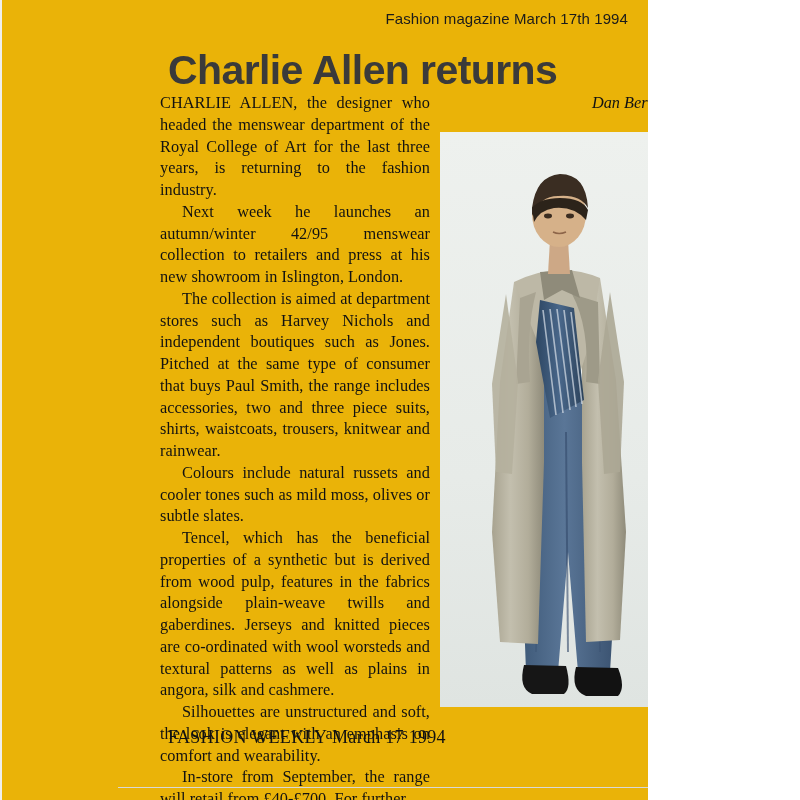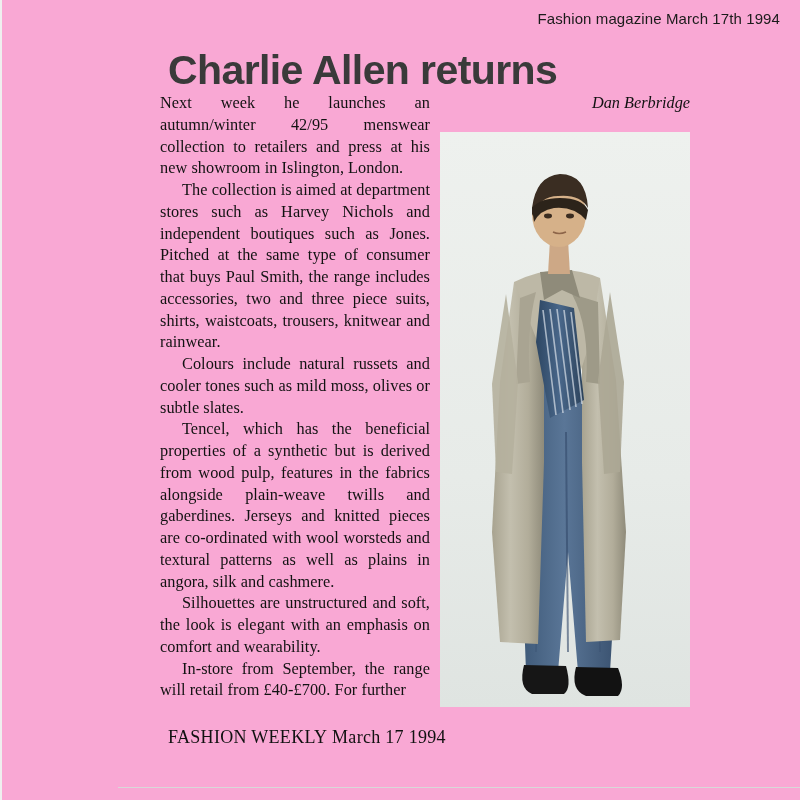--- a/index.html
+++ b/index.html
@@ -2,23 +2,23 @@
 <html><head>
 <meta charset="utf-8">
 <style>
   html, body {
     margin: 0;
     padding: 0;
     background: #ffffff;
   }
   #page {
     position: relative;
-    width: 800px;
+    width: 648px;
     height: 800px;
-    background: #f9a8d4;
+    background: #eab308;
     overflow: hidden;
     font-family: "Liberation Serif", serif;
     color: #1a1a1a;
   }
 
   
   .running-head {
     position: absolute;
     top: 10px;
     right: 20px;
@@ -125,20 +125,21 @@
 
 <div id="page">
 
   <div class="edge-rule-left"></div>
 
   <div class="running-head">Fashion magazine March 17th 1994</div>
 
   <h1 class="headline">Charlie Allen returns</h1>
 
   <div class="col-left">
+    <p>CHARLIE ALLEN, the designer who headed the menswear department of the Royal College of Art for the last three years, is returning to the fashion industry.</p>
     <p>Next week he launches an autumn/winter 42/95 menswear collection to retailers and press at his new showroom in Islington, London.</p>
     <p>The collection is aimed at department stores such as Harvey Nichols and independent boutiques such as Jones. Pitched at the same type of consumer that buys Paul Smith, the range includes accessories, two and three piece suits, shirts, waistcoats, trousers, knitwear and rainwear.</p>
     <p>Colours include natural russets and cooler tones such as mild moss, olives or subtle slates.</p>
     <p>Tencel, which has the beneficial properties of a synthetic but is derived from wood pulp, features in the fabrics alongside plain-weave twills and gaberdines. Jerseys and knitted pieces are co-ordinated with wool worsteds and textural patterns as well as plains in angora, silk and cashmere.</p>
     <p>Silhouettes are unstructured and soft, the look is elegant with an emphasis on comfort and wearability.</p>
     <p>In-store from September, the range will retail from £40-£700. For further</p>
   </div>
 
   <div class="col-right">
     <p class="byline">Dan Berbridge</p>

